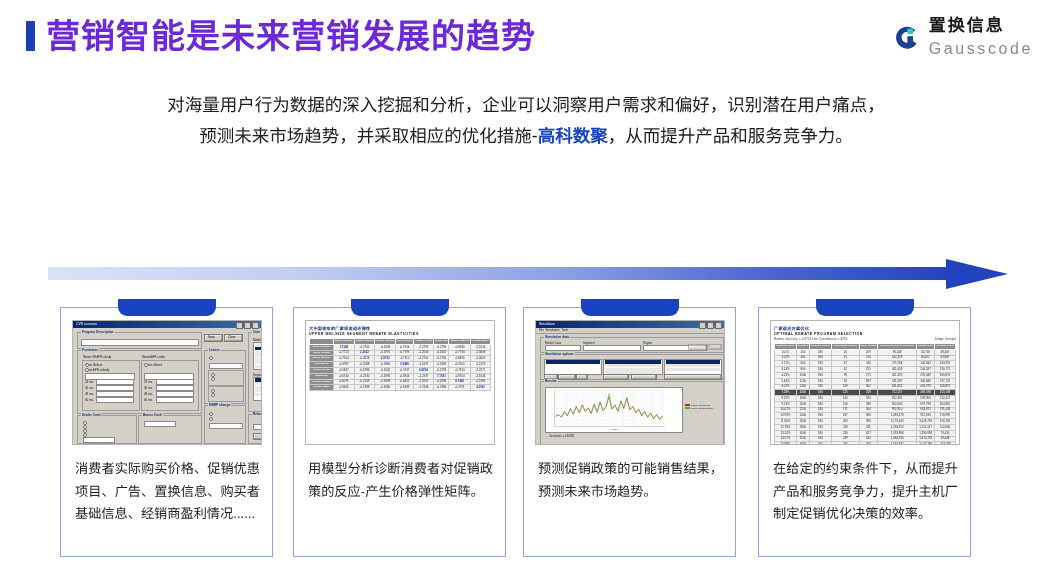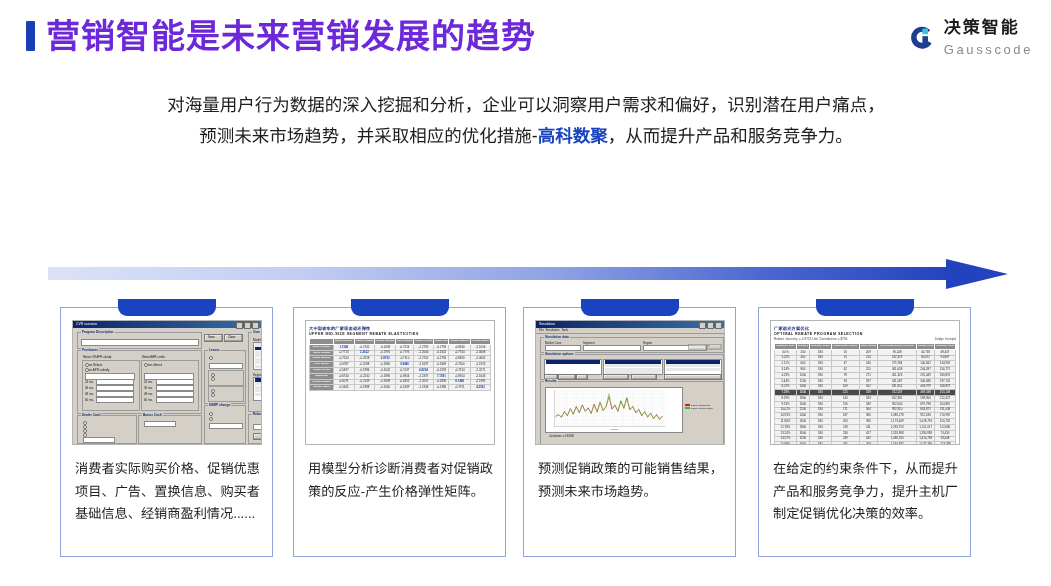--- a/index.html
+++ b/index.html
@@ -20,21 +20,21 @@
   .title-text{
     font-size:34px;font-weight:bold;color:#6d28d9;
     letter-spacing:1px;line-height:1;white-space:nowrap;
   }
 
   
   .logo{position:absolute;right:18px;top:16px;display:flex;align-items:center;gap:7px;height:42px;}
   .logo-mark{width:31px;height:31px;position:relative;flex:none;}
   .logo-text{display:flex;flex-direction:column;justify-content:center;line-height:1;}
   .logo-cn{font-size:17px;font-weight:bold;color:#1b1b1b;letter-spacing:2px;white-space:nowrap;}
-  .logo-en{font-size:13px;color:#8a8a8a;letter-spacing:2.6px;margin-top:7px;white-space:nowrap;text-align:center;}
+  .logo-en{font-size:16px;color:#8a8a8a;letter-spacing:2.6px;margin-top:7px;white-space:nowrap;text-align:center;}
 
   
   .para{
     position:absolute;left:52px;top:90px;width:948px;
     font-size:17.5px;color:#1d1d1d;line-height:1.78;
     text-align:center;
   }
   .para .hl{color:#1a43c0;font-weight:bold;}
 
   
@@ -128,21 +128,21 @@
 
     <div class="logo">
       <div class="logo-mark">
         <svg width="31" height="31" viewBox="0 0 31 31" aria-hidden="true">
           <path d="M24.2 8.2 A11 11 0 1 0 25.6 21.2 L20.6 18.6 A5.6 5.6 0 1 1 20.2 11.4 Z" fill="#1c3f8f"></path>
           <rect x="16.4" y="6.6" width="5.6" height="5.6" fill="#35c8d8"></rect>
           <rect x="16.4" y="14.2" width="5.6" height="9.4" fill="#1c3f8f"></rect>
         </svg>
       </div>
       <div class="logo-text">
-        <div class="logo-cn">决策智能</div>
+        <div class="logo-cn">置换信息</div>
         <div class="logo-en">Gausscode</div>
       </div>
     </div>
   </div>
 
   <div class="para">
     <span>对海量用户行为数据的深入挖掘和分析，企业可以洞察用户需求和偏好，识别潜在用户痛点，</span><br>
     <span>预测未来市场趋势，并采取相应的优化措施-</span><span class="hl">高科数聚</span><span>，从而提升产品和服务竞争力。</span>
   </div>
 

